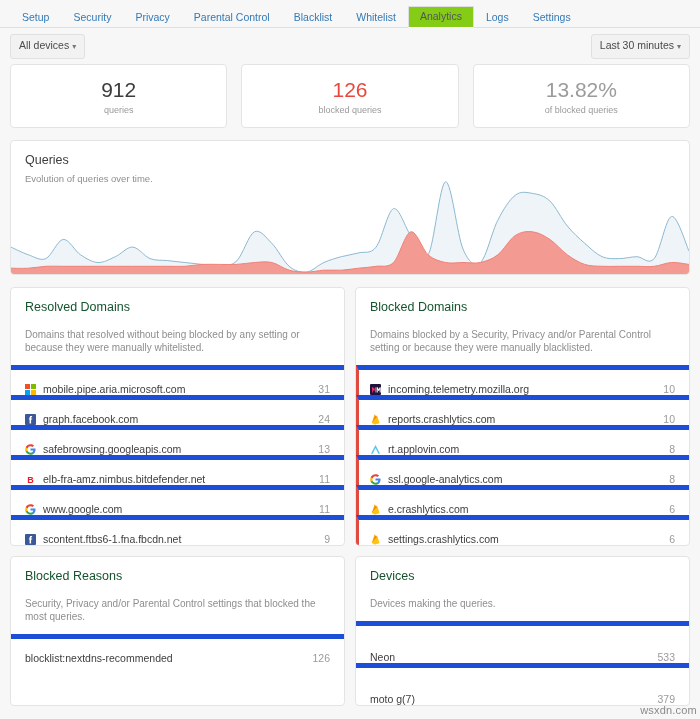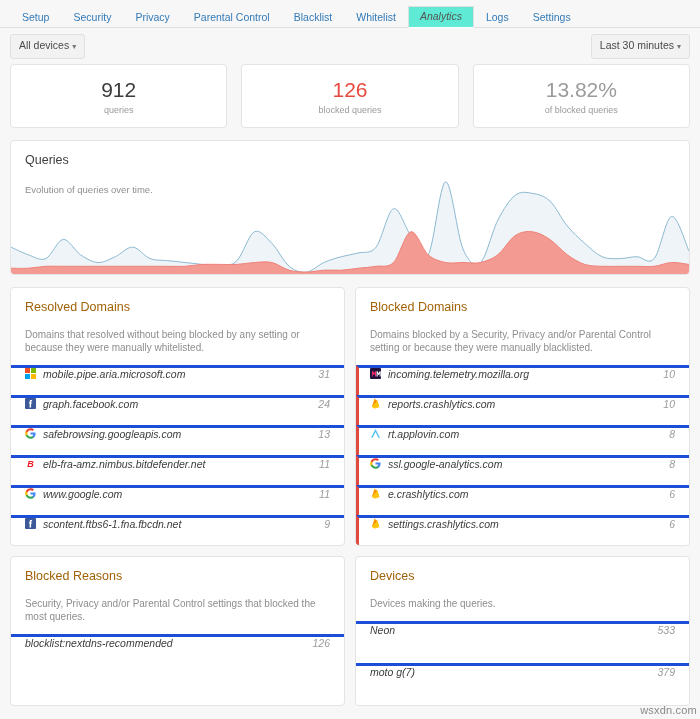--- a/index.html
+++ b/index.html
@@ -26,24 +26,23 @@
     padding: 3px 11px 4px 11px;
     line-height: 13px;
     border: 1px solid transparent;
     border-bottom: none;
     margin-bottom: -1px;
     white-space: nowrap;
     cursor: pointer;
   }
   .tab.active {
     color: #555;
-    background: #5eead4;
+    background: #84cc16;
     border-color: #dfdfdf;
     border-bottom: 1px solid #ffffff;
-    font-style: italic;
   }
 
   
   .filterrow {
     height: 36px;
     display: flex;
     align-items: center;
     justify-content: space-between;
     padding: 0 10px;
   }
@@ -105,21 +104,21 @@
   .chart-head { padding: 11px 14px 0 14px; position: relative; z-index: 2; }
   .chart-title {
     font-size: 12.5px;
     color: #3d3d3d;
     line-height: 16px;
     font-weight: 400;
   }
   .chart-sub {
     font-size: 9.5px;
     color: #8e8e8e;
-    margin-top: 16px;
+    margin-top: 5px;
     line-height: 12px;
   }
   .chart-svg {
     position: absolute;
     left: 0; bottom: 0;
     width: 100%;
     height: 100px;
     display: block;
   }
 
@@ -127,39 +126,38 @@
   .grid {
     display: grid;
     grid-template-columns: 1fr 1fr;
     gap: 10px;
     padding: 12px 10px 0 10px;
   }
   .panel { overflow: hidden; }
   .panel-head { padding: 11px 14px 11px 14px; }
   .panel-title {
     font-size: 12.5px;
-    color: #a16207;
+    color: #14532d;
     line-height: 16px;
     font-weight: 400;
   }
   .panel-sub {
     font-size: 10px;
     color: #8e8e8e;
     margin-top: 13px;
     line-height: 13px;
   }
   .row {
     display: flex;
-    align-items: flex-start;
+    align-items: flex-end;
     height: 30px;
     padding: 0 14px;
-    border-top: 3px solid #1d4ed8;
+    border-top: 5px solid #1d4ed8;
     font-size: 10.5px;
     color: #3d3d3d;
-    font-style: italic;
   }
   .row.blocked { border-left: 3px solid #e04b3f; padding-left: 11px; }
   .row .name { flex: 1; overflow: hidden; white-space: nowrap; }
   .row .count { color: #9b9b9b; font-size: 10.5px; }
 
   .row.tall { height: 42px; }
   .row.tall .name { color: #3d3d3d; }
 
   .fav {
     width: 11px; height: 11px;

